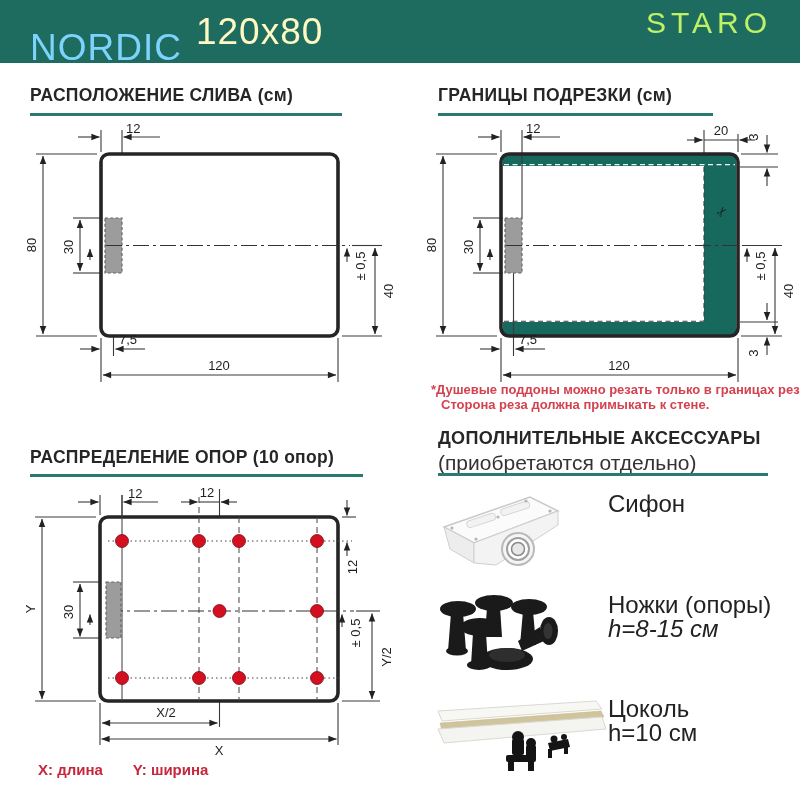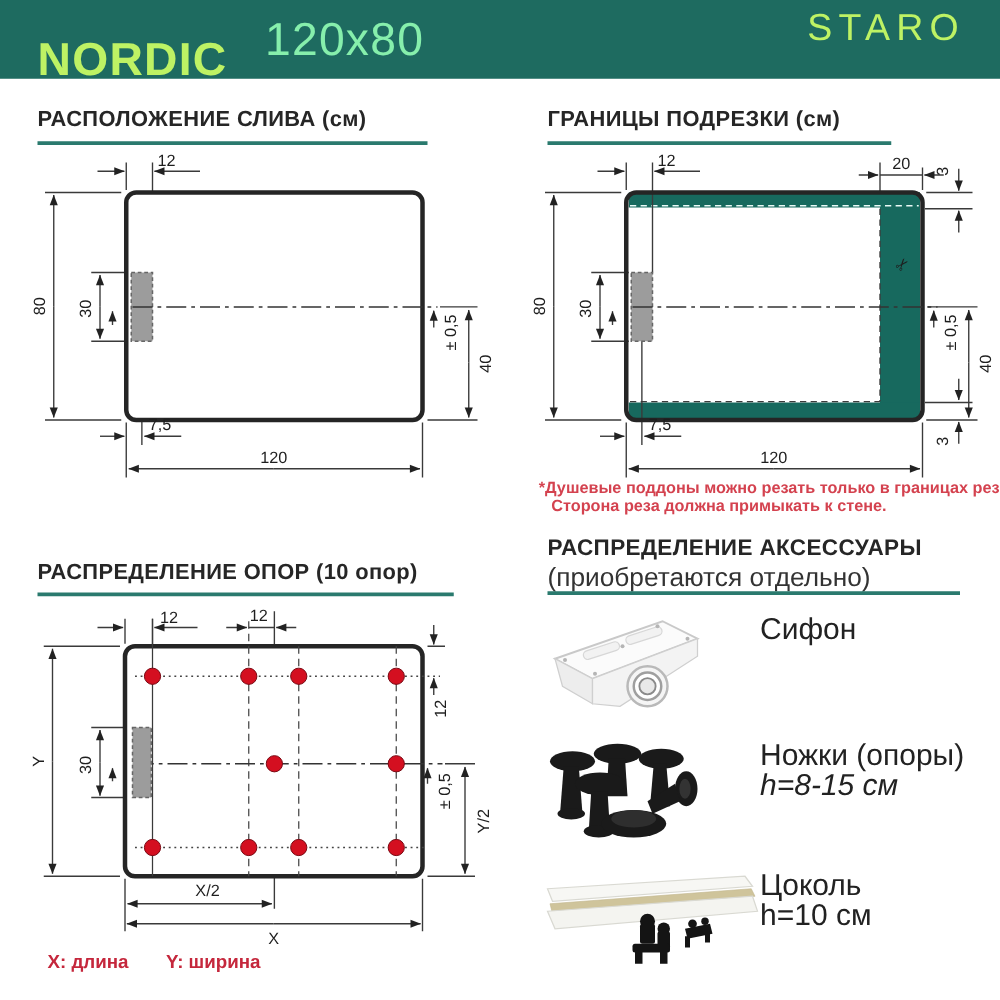--- a/index.html
+++ b/index.html
@@ -1,22 +1,22 @@
 <!DOCTYPE html>
 <html><head>
 <meta charset="utf-8">
 <style>
   html,body{margin:0;padding:0;}
   body{width:800px;height:800px;position:relative;background:#ffffff;
        font-family:"Liberation Sans","DejaVu Sans",sans-serif;overflow:hidden;}
   .abs{position:absolute;}
   
   .header{left:0;top:0;width:800px;height:63px;background:#1E6B60;display:flex;align-items:center;}
-  .hdr-model{margin-left:30px;color:#bef264;font-size:37px;font-weight:700;letter-spacing:1px;margin-top:32px;}
-  .hdr-size{margin-left:30px;color:#86efac;font-size:37px;font-weight:300;letter-spacing:1px;}
+  .hdr-model{margin-left:30px;color:#7dd3fc;font-size:37px;font-weight:400;letter-spacing:1px;margin-top:32px;}
+  .hdr-size{margin-left:14px;color:#fef9c3;font-size:37px;font-weight:300;letter-spacing:1px;}
   .hdr-logo{position:absolute;right:28px;top:8px;text-align:right;color:#bef264;}
   .hdr-brand{font-size:30px;font-weight:300;letter-spacing:5px;line-height:30px;}
   .hdr-brand-sub{font-size:19px;font-style:italic;font-weight:300;margin-top:-4px;margin-right:2px;}
   
   .sec-title{font-size:17.5px;font-weight:700;color:#262626;letter-spacing:.3px;white-space:nowrap;}
   .sec-sub{font-size:21px;color:#333;}
   .underline{height:3px;background:#2A7A6E;}
   
   svg text{font-family:"Liberation Sans","DejaVu Sans",sans-serif;font-size:13px;fill:#1e1e1e;}
   .note{font-size:13px;font-weight:700;color:#D4424F;line-height:15px;white-space:nowrap;}
@@ -236,21 +236,21 @@
   <text transform="rotate(-90 336 158)" x="336" y="162" text-anchor="middle">± 0,5</text>
   <text transform="rotate(-90 367 182)" x="367" y="186" text-anchor="middle">Y/2</text>
   <text x="146" y="242" text-anchor="middle">X/2</text>
   <text x="199" y="280" text-anchor="middle" font-size="14">X</text>
 </svg>
 
 <div class="abs legend" style="left:38px;top:761px;">
   <span>X: длина</span><span style="display:inline-block;width:30px;"></span><span>Y: ширина</span>
 </div>
 
-<div class="abs sec-title" style="left:438px;top:428px;font-size:18px;">РАСПРЕДЕЛЕНИЕ АКСЕССУАРЫ</div>
+<div class="abs sec-title" style="left:438px;top:428px;font-size:18px;">ДОПОЛНИТЕЛЬНЫЕ АКСЕССУАРЫ</div>
 <div class="abs sec-sub" style="left:438px;top:451px;">(приобретаются отдельно)</div>
 <div class="abs underline" style="left:438px;top:473px;width:330px;"></div>
 
 <svg class="abs" style="left:436px;top:487px;" width="128" height="95" viewBox="0 0 128 95">
   <polygon points="8,40 94,10 122,24 38,56" fill="#fbfbfb" stroke="#c9c9c9" stroke-width="1.5"></polygon>
   <polygon points="8,40 38,56 38,76 14,62" fill="#ededed" stroke="#cfcfcf" stroke-width="1"></polygon>
   <polygon points="38,56 122,24 122,38 60,78 38,76" fill="#f3f3f3" stroke="#cfcfcf" stroke-width="1"></polygon>
   <rect x="30" y="30" width="30" height="7" rx="3.5" transform="rotate(-18 45 33)" fill="#f2f2f2" stroke="#d7d7d7"></rect>
   <rect x="64" y="18" width="30" height="7" rx="3.5" transform="rotate(-18 79 21)" fill="#f2f2f2" stroke="#d7d7d7"></rect>
   <g fill="#b5b5b5">

